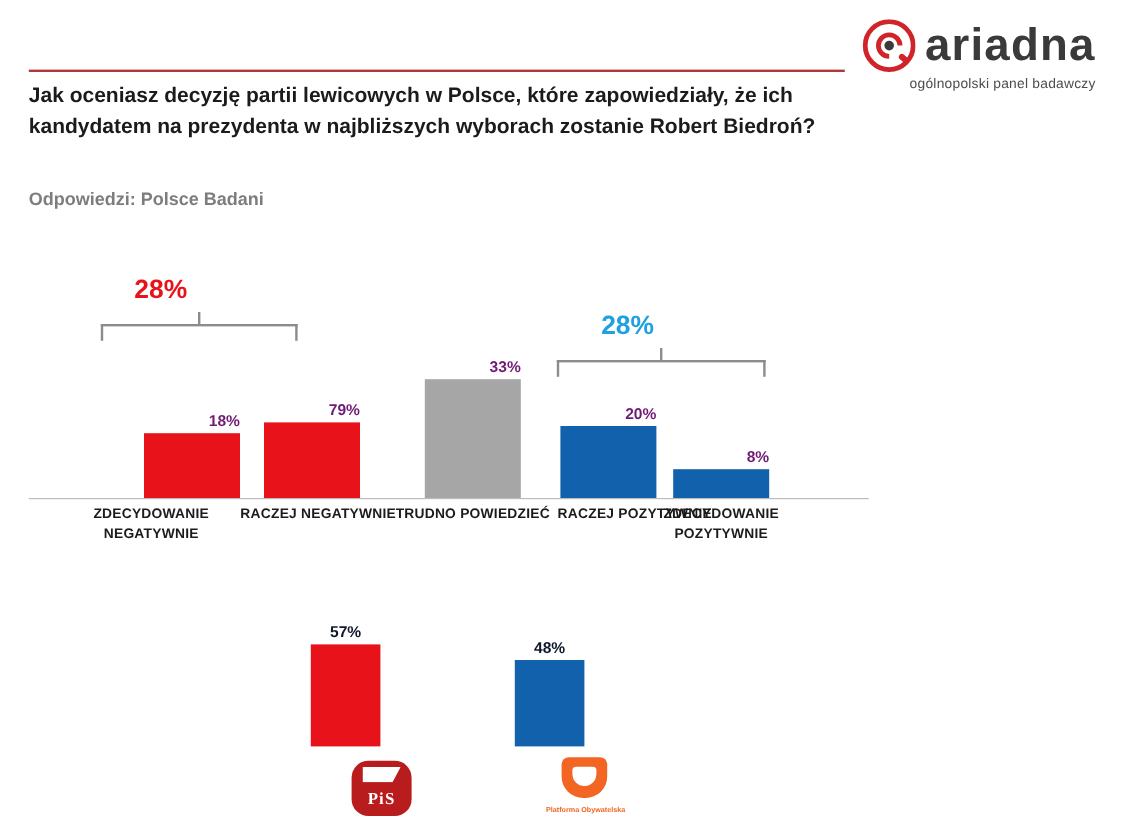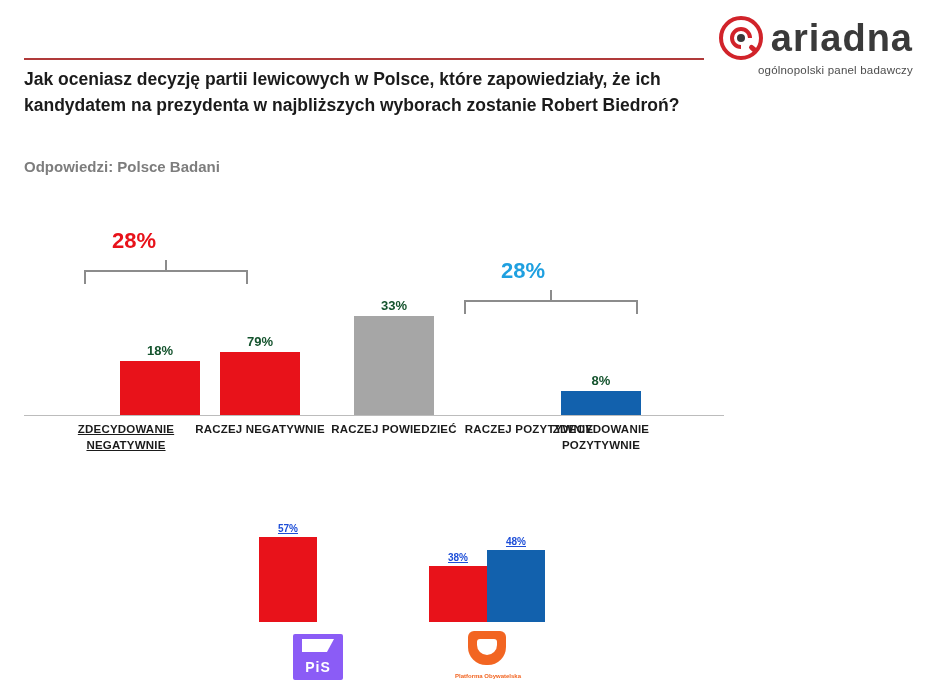--- a/index.html
+++ b/index.html
@@ -95,22 +95,23 @@
   }
   .bar-col {
     position: absolute;
     bottom: 55px;
     width: 80px;
     text-align: center;
   }
   .bar-value {
     font-size: 13px;
     font-weight: bold;
-    color: #14532d;
+    color: #701a75;
     margin-bottom: 3px;
+    text-align: right;
   }
   .bar {
     width: 80px;
     margin: 0 auto;
   }
   .bar.red  { background: #e8121a; }
   .bar.grey { background: #a6a6a6; }
   .bar.blue { background: #1261ad; }
 
   .cat-label {
@@ -162,45 +163,45 @@
     position: absolute;
     bottom: 58px;
     display: flex;
     align-items: flex-end;
   }
   .pbar-col {
     width: 58px;
     text-align: center;
   }
   .pbar-value {
-    font-size: 10px;
+    font-size: 13px;
     font-weight: bold;
     margin-bottom: 3px;
-    color: #1d4ed8;
-    text-decoration: underline;
+    color: #0f172a;
   }
   .pbar {
     width: 58px;
   }
   .pbar.red  { background: #e8121a; }
   .pbar.blue { background: #1261ad; }
 
   .party-logo {
     position: absolute;
     bottom: 0;
     width: 116px;
     text-align: center;
   }
   .pis-badge {
     width: 50px;
     height: 46px;
     margin: 0 auto;
-    background: #8b5cf6;
+    background: #b91c1c;
     position: relative;
-    border-radius: 2px;
+    border-radius: 14px;
+    font-family: Liberation Serif, serif;
   }
   .pis-badge .flag {
     position: absolute;
     top: 5px;
     left: 9px;
     width: 32px;
     height: 13px;
     background: #ffffff;
     clip-path: polygon(0 0, 100% 0, 78% 100%, 0 100%);
   }
@@ -286,59 +287,59 @@
     <div class="bar red" style="height:54px;"></div>
   </div>
   <div class="bar-col" style="left:196px;">
     <div class="bar-value">79%</div>
     <div class="bar red" style="height:63px;"></div>
   </div>
   <div class="bar-col" style="left:330px;">
     <div class="bar-value">33%</div>
     <div class="bar grey" style="height:99px;"></div>
   </div>
+  <div class="bar-col" style="left:443px;">
+    <div class="bar-value">20%</div>
+    <div class="bar blue" style="height:60px;"></div>
+  </div>
   <div class="bar-col" style="left:537px;">
     <div class="bar-value">8%</div>
     <div class="bar blue" style="height:24px;"></div>
   </div>
 
   <div class="baseline"></div>
 
-  <div class="cat-label" style="left:32px;text-decoration:underline;">
+  <div class="cat-label" style="left:32px;">
     <span>ZDECYDOWANIE NEGATYWNIE</span>
   </div>
-  <div class="cat-label" style="left:166px;">
+  <div class="cat-label" style="left:166px;text-align:right;">
     <span>RACZEJ NEGATYWNIE</span>
   </div>
   <div class="cat-label" style="left:300px;">
-    <span>RACZEJ POWIEDZIEĆ</span>
+    <span>TRUDNO POWIEDZIEĆ</span>
   </div>
   <div class="cat-label" style="left:435px;">
     <span>RACZEJ POZYTYWNIE</span>
   </div>
   <div class="cat-label" style="left:507px;">
     <span>ZDECYDOWANIE POZYTYWNIE</span>
   </div>
 </div>
 
 <div class="chart-bottom">
 
   <div class="party-group" style="left:235px;">
     <div class="pbar-col">
       <div class="pbar-value">57%</div>
       <div class="pbar red" style="height:85px;"></div>
     </div>
   </div>
 
   <div class="party-group" style="left:405px;">
     <div class="pbar-col">
-      <div class="pbar-value">38%</div>
-      <div class="pbar red" style="height:56px;"></div>
-    </div>
-    <div class="pbar-col">
       <div class="pbar-value">48%</div>
       <div class="pbar blue" style="height:72px;"></div>
     </div>
   </div>
 
   <div class="party-logo" style="left:236px;">
     <div class="pis-badge">
       <span class="flag"></span>
       <span class="pis-text">PiS</span>
     </div>

